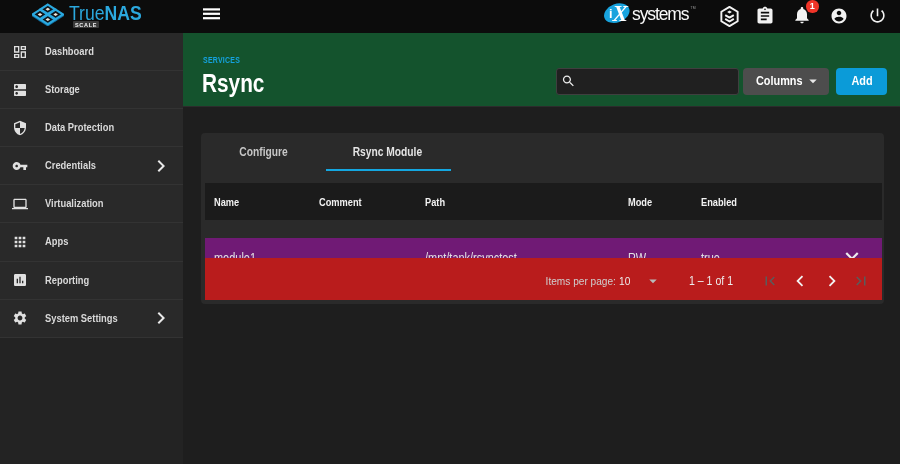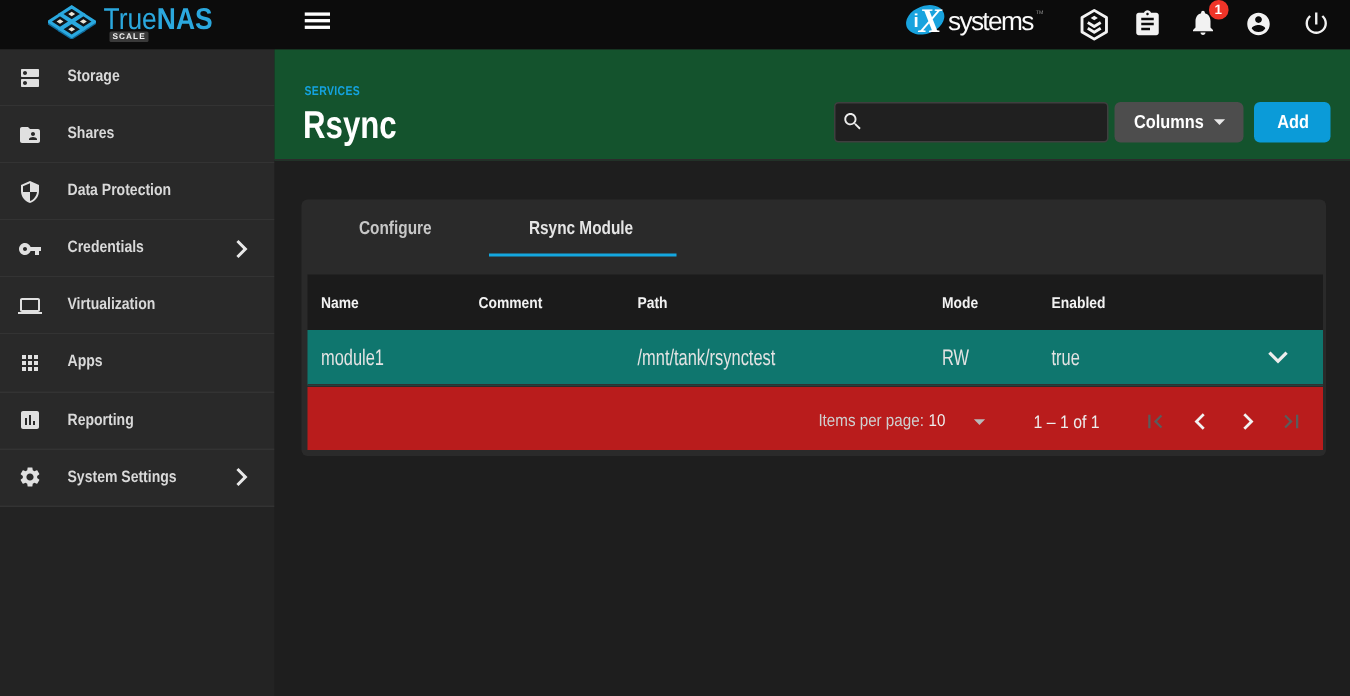--- a/index.html
+++ b/index.html
@@ -19,21 +19,21 @@
   #searchbox { position:absolute; left:373px; top:34.5px; width:183px; height:27px; background:#202020; border:1px solid #3f3f3f; border-radius:3px; }
   #colsbtn { position:absolute; left:560px; top:34.5px; width:86px; height:27px; background:#4d4d4d; border-radius:4px; color:#fff;text-align:center; }
   #colsbtn .t { position:absolute; left:13px; top:50%; font-size:12.5px; font-weight:bold; transform:translateY(-50%) scaleX(.87); transform-origin:0 50%; }
   #addbtn { position:absolute; left:653px; top:34.5px; width:51px; height:27px; background:#0b9bd8; border-radius:4px;padding-left:35px; }
   #addbtn .t { position:absolute; left:50%; top:50%; transform:translate(-50%,-50%) scaleX(.87); font-size:12.5px; font-weight:bold; color:#fff; }
   #card { position:absolute; left:18px; top:100px; width:683px; height:171px; background:#2a2a2a; border-radius:4px; }
   .tab { position:absolute; top:0; height:38px; width:124.5px; text-align:center; line-height:38px; font-size:12.5px; font-weight:bold; color:#c7c7c7; }
   .tab span { display:inline-block; transform:scaleX(.82); }
   #tabline { position:absolute; left:124.5px; top:36px; width:125px; height:2px; background:#14a7e0; }
   #thead { position:absolute; left:4px; top:50px; width:677px; height:37px; background:#1b1b1b; }
-  #trow  { position:absolute; left:4px; top:87px; width:677px; height:37px; background:#0f766e; border-bottom:1px solid #313131; }
+  #trow  { position:absolute; left:4px; top:105px; width:677px; height:37px; background:#701a75; border-bottom:1px solid #313131; }
   #pgn   { position:absolute; left:4px; top:125px; width:677px; height:42px; background:#b91c1c; }
   .hcell { position:absolute; top:50%; transform:translateY(-50%) scaleX(.88); transform-origin:0 50%; font-size:10.5px; font-weight:bold; color:#f2f2f2; }
   .dcell { position:absolute; top:52%; transform:translateY(-50%) scaleX(.73); transform-origin:0 50%; font-size:15px; color:#e3e3e3; }
   .pcell { position:absolute; top:50%; transform:translateY(-50%) scaleX(.88); transform-origin:0 50%; font-size:11.5px; color:#cfcfcf; white-space:nowrap; }
   svg.vmid { position:absolute; top:50%; transform:translateY(-50%); }
   #pgn .pcell, #pgn svg.vmid { top:54%; }
 </style>
 </head>
 <body>
 <div id="stage">
@@ -81,29 +81,29 @@
         <path d="M12 2C6.48 2 2 6.48 2 12s4.48 10 10 10 10-4.48 10-10S17.52 2 12 2zm0 3c1.66 0 3 1.34 3 3s-1.34 3-3 3-3-1.34-3-3 1.34-3 3-3zm0 14.2c-2.5 0-4.71-1.28-6-3.22.03-1.99 4-3.08 6-3.08 1.99 0 5.97 1.09 6 3.08-1.29 1.94-3.5 3.22-6 3.22z"></path>
       </svg>
       <svg style="position:absolute;left:867.8px;top:6px" width="19" height="19" viewBox="0 0 24 24" fill="#f2f2f2">
         <path d="M13 3h-2v10h2V3zm4.83 2.17l-1.42 1.42C17.99 7.86 19 9.81 19 12c0 3.87-3.13 7-7 7s-7-3.13-7-7c0-2.19 1.01-4.14 2.58-5.42L6.17 5.17C4.23 6.82 3 9.26 3 12c0 4.97 4.03 9 9 9s9-4.03 9-9c0-2.74-1.23-5.18-3.17-6.83z"></path>
       </svg>
       <div style="position:absolute;left:806px;top:0px;width:12.5px;height:12.5px;border-radius:50%;background:#f03428;color:#fff;font-size:9px;font-weight:bold;text-align:center;line-height:13px">1</div>
     </div>
   <div id="sidebar">
       <div class="navitem">
         <svg width="16" height="16" viewBox="0 0 24 24" fill="#e0e0e0">
+          <path d="M19 5v2h-4V5h4M9 5v6H5V5h4m10 8v6h-4v-6h4M9 17v2H5v-2h4M21 3h-8v6h8V3zM11 3H3v10h8V3zm10 8h-8v10h8V11zm-10 4H3v6h8v-6z"></path>
+        </svg>
+        <div class="lbl">Dashboard</div>
+      </div>
+      <div class="navitem">
+        <svg width="16" height="16" viewBox="0 0 24 24" fill="#e0e0e0">
           <path d="M20 13H4c-.55 0-1 .45-1 1v6c0 .55.45 1 1 1h16c.55 0 1-.45 1-1v-6c0-.55-.45-1-1-1zM7 19c-1.1 0-2-.9-2-2s.9-2 2-2 2 .9 2 2-.9 2-2 2zM20 3H4c-.55 0-1 .45-1 1v6c0 .55.45 1 1 1h16c.55 0 1-.45 1-1V4c0-.55-.45-1-1-1zM7 9c-1.1 0-2-.9-2-2s.9-2 2-2 2 .9 2 2-.9 2-2 2z"></path>
         </svg>
         <div class="lbl">Storage</div>
-      </div>
-      <div class="navitem">
-        <svg width="16" height="16" viewBox="0 0 24 24" fill="#e0e0e0">
-          <path d="M20 6h-8l-2-2H4c-1.1 0-2 .9-2 2v12c0 1.1.9 2 2 2h16c1.1 0 2-.9 2-2V8c0-1.1-.9-2-2-2zm-5 3c1.1 0 2 .9 2 2s-.9 2-2 2-2-.9-2-2 .9-2 2-2zm4 8h-8v-1c0-1.33 2.67-2 4-2s4 .67 4 2v1z"></path>
-        </svg>
-        <div class="lbl">Shares</div>
       </div>
       <div class="navitem">
         <svg width="16" height="16" viewBox="0 0 24 24" fill="#e0e0e0">
           <path d="M12 1L3 5v6c0 5.55 3.84 10.74 9 12 5.16-1.26 9-6.45 9-12V5l-9-4zm0 10.99h7c-.53 4.12-3.28 7.79-7 8.94V12H5V6.3l7-3.11v8.8z"></path>
         </svg>
         <div class="lbl">Data Protection</div>
       </div>
       <div class="navitem">
         <svg width="16" height="16" viewBox="0 0 24 24" fill="#e0e0e0">
           <path d="M12.65 10C11.83 7.67 9.61 6 7 6c-3.31 0-6 2.69-6 6s2.69 6 6 6c2.61 0 4.83-1.67 5.65-4H17v4h4v-4h2v-4H12.65zM7 14c-1.1 0-2-.9-2-2s.9-2 2-2 2 .9 2 2-.9 2-2 2z"></path>

